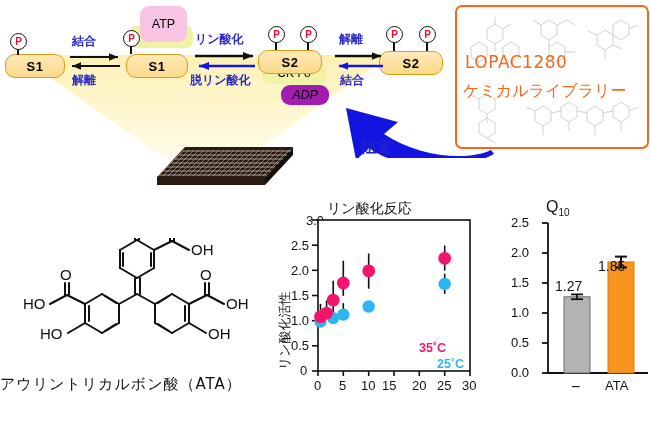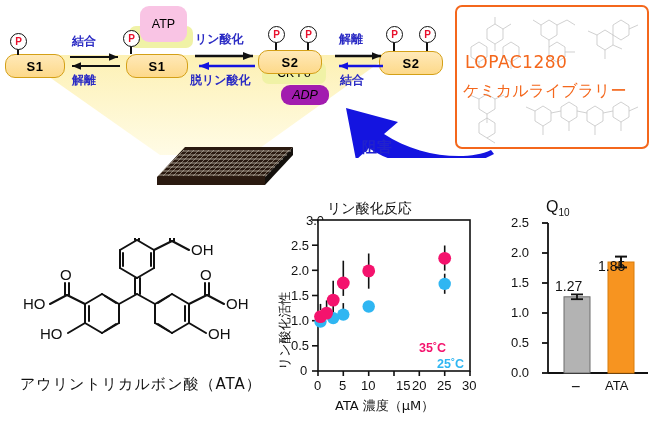--- a/index.html
+++ b/index.html
@@ -387,21 +387,21 @@
       <text x="151" y="-10">O</text>
       <text x="176" y="17">OH</text>
       <text x="45" y="42">O</text>
       <text x="8" y="71">HO</text>
       <text x="25" y="101">HO</text>
       <text x="185" y="42">O</text>
       <text x="211" y="71">OH</text>
       <text x="193" y="101">OH</text>
     </g>
   </svg>
-  <div class="atalabel" style="left:20px;top:375px;">アウリントリカルボン酸（ATA）</div>
+  <div class="atalabel" style="left:0;top:375px;">アウリントリカルボン酸（ATA）</div>
 
   <div class="charttitle" style="left:327px;top:200px;">リン酸化反応</div>
 
   <div class="ylabel-rot" style="left:276px;top:370px;">リン酸化活性</div>
 
   <div class="axlabel" style="left:306px;top:213px;">3.0</div>
   <div class="axlabel" style="left:291px;top:238px;">2.5</div>
   <div class="axlabel" style="left:291px;top:263px;">2.0</div>
   <div class="axlabel" style="left:291px;top:288px;">1.5</div>
   <div class="axlabel" style="left:291px;top:313px;">1.0</div>
@@ -460,26 +460,25 @@
       <circle cx="23.2" cy="84.1" r="6.4"></circle>
       <circle cx="33.3" cy="67.0" r="6.4"></circle>
       <circle cx="58.7" cy="54.9" r="6.4"></circle>
       <circle cx="134.7" cy="42.3" r="6.4"></circle>
     </g>
   </svg>
 
   <div class="axlabel" style="left:314px;top:378px;">0</div>
   <div class="axlabel" style="left:339px;top:378px;">5</div>
   <div class="axlabel" style="left:361px;top:378px;">10</div>
-  <div class="axlabel" style="left:396px;top:378px;">15</div>
+  <div class="axlabel" style="left:382px;top:378px;">15</div>
   <div class="axlabel" style="left:412px;top:378px;">20</div>
   <div class="axlabel" style="left:437px;top:378px;">25</div>
   <div class="axlabel" style="left:462px;top:378px;">30</div>
 
-  <div class="axlabel axlabel-jp" style="left:335px;top:397px;">ATA 濃度（μM）</div>
 
   <div class="legend35" style="left:419px;top:341px;">35˚C</div>
   <div class="legend25" style="left:437px;top:357px;">25˚C</div>
 
   <div class="q10lab" style="left:546px;top:198px;">
     <span>Q</span><sub>10</sub>
   </div>
 
   <div class="axlabel" style="left:511px;top:215px;">2.5</div>
   <div class="axlabel" style="left:511px;top:245px;">2.0</div>

